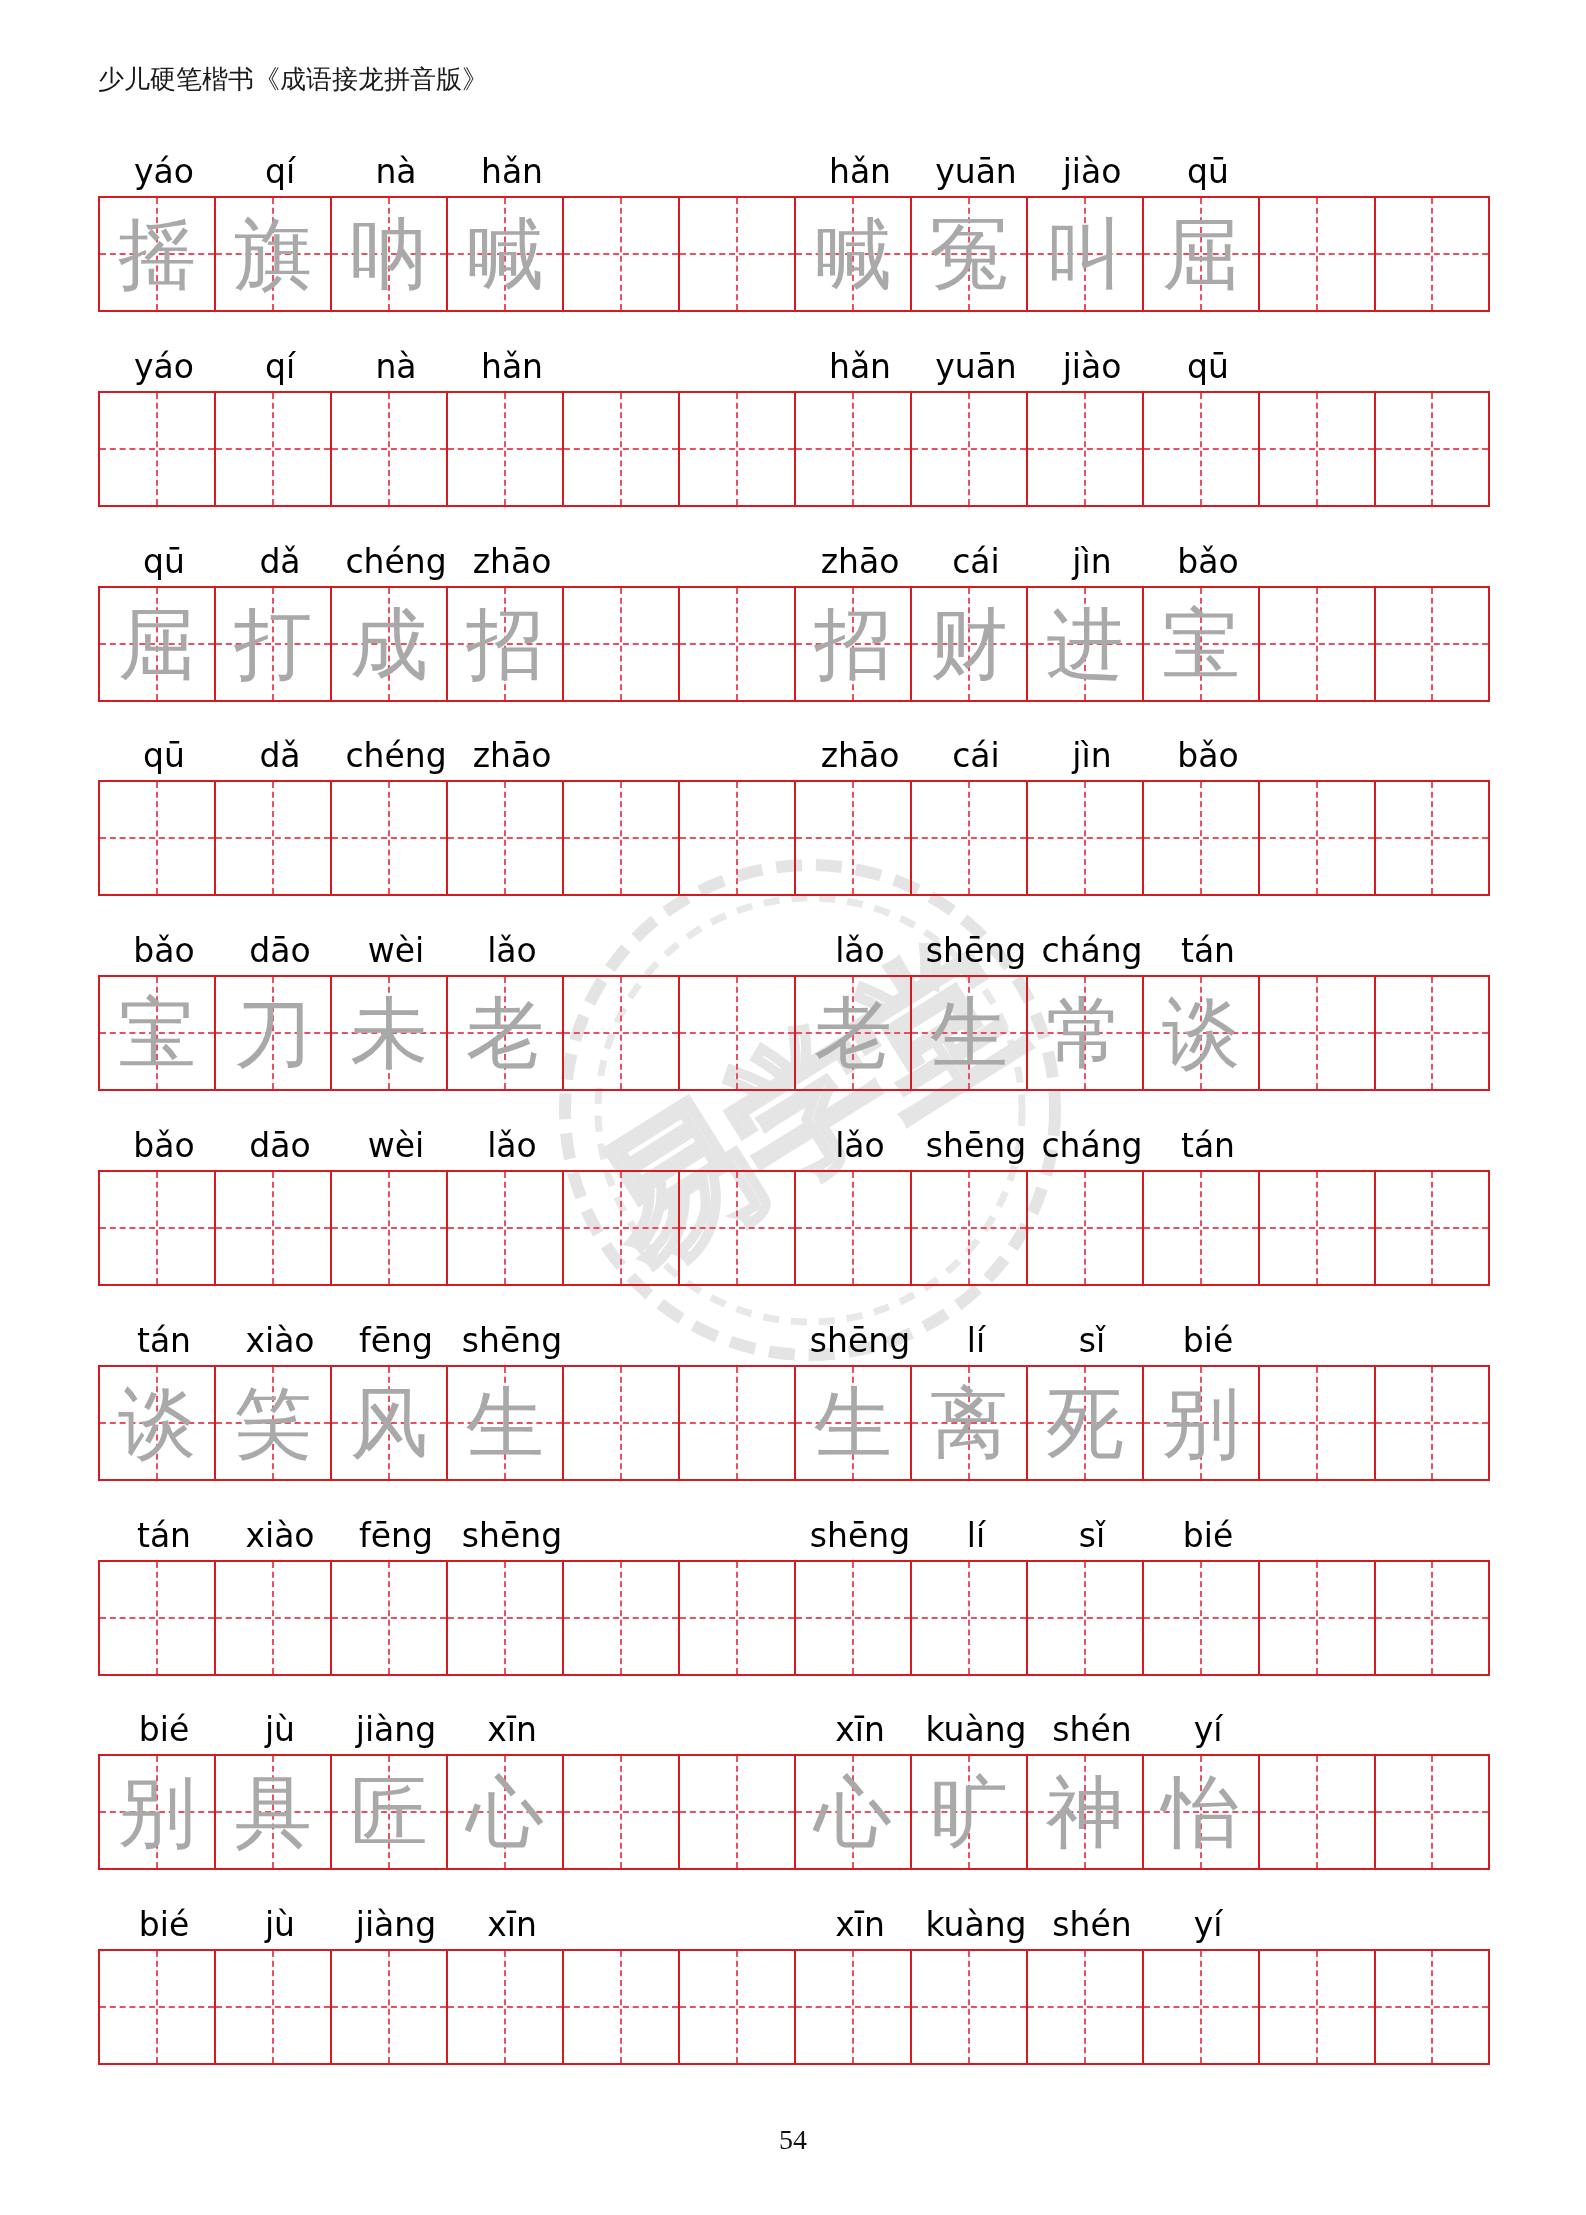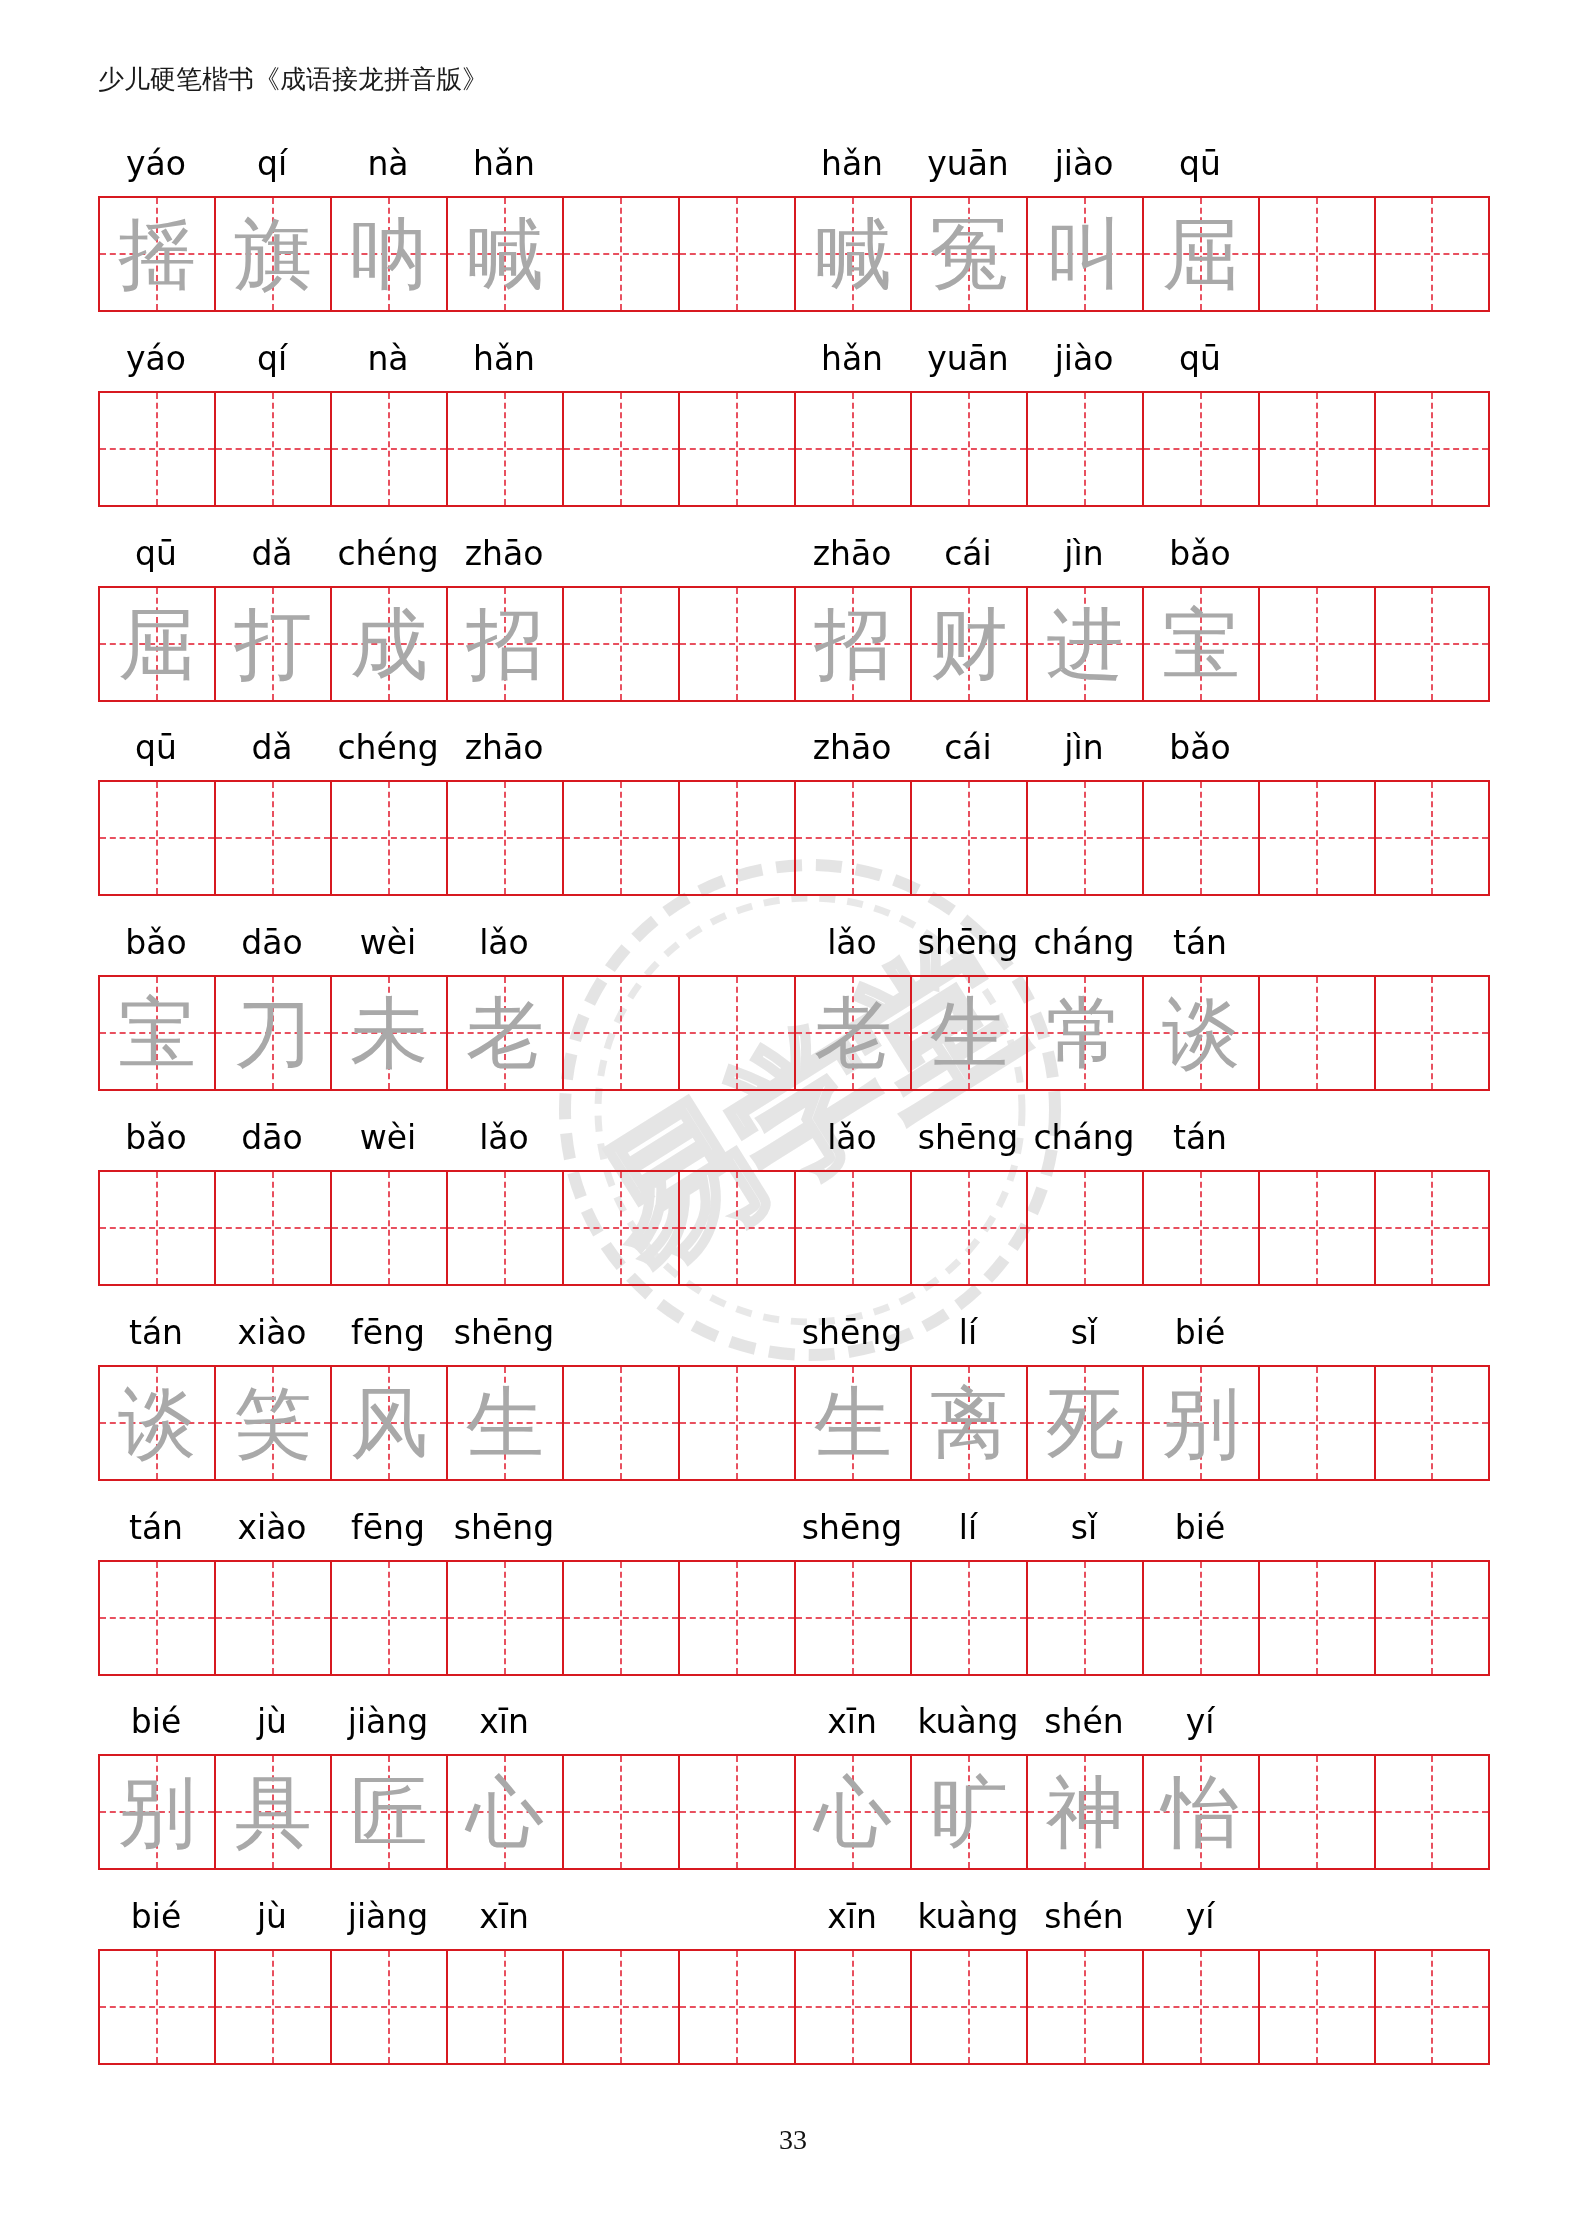--- a/index.html
+++ b/index.html
@@ -1,19 +1,19 @@
 <!DOCTYPE html>
 <html><head>
 <meta charset="utf-8">
 <style>
   html, body { margin:0; padding:0; background:#ffffff; }
   body { width:1586px; height:2215px; position:relative; overflow:hidden; font-family:"DejaVu Sans", sans-serif; }
   .title { position:absolute; left:98px; top:62px; font-family:"DejaVu Serif", serif; font-size:26px; color:#1a1a1a; white-space:nowrap; letter-spacing:0px; }
   .block { position:absolute; left:98px; width:1392px; }
-  .pinyin-row { position:absolute; left:0; width:1392px; height:44px; }
+  .pinyin-row { position:absolute; left:8px; width:1392px; height:44px;margin-top:8px; }
   .py { position:absolute; width:116px; text-align:center; font-family:"DejaVu Sans", sans-serif; font-size:33px; color:#000; line-height:44px; top:0; white-space:nowrap; }
   .grid { position:absolute; left:0; width:1392px; height:116px; display:flex; border:2px solid #d71920; box-sizing:border-box; }
   .cell { position:relative; width:116px; height:112px; box-sizing:border-box; border-right:2px solid #d71920; flex:0 0 auto; }
   .cell:last-child { border-right:none; width:112px; }
   .cell .vdash { position:absolute; left:50%; top:0; bottom:0; width:0; border-left:2px dashed #e8505f; transform:translateX(-1px); }
   .cell .hdash { position:absolute; top:50%; left:0; right:0; height:0; border-top:2px dashed #e8505f; transform:translateY(-1px); }
   .cell .glyph { position:absolute; left:0; right:0; top:0; bottom:0; display:flex; align-items:center; justify-content:center; font-family:"DejaVu Serif", serif; font-size:78px; color:#a9a9a9; line-height:1; }
   .page-number { position:absolute; left:0; width:1586px; top:2124px; text-align:center; font-family:"Liberation Serif", serif; font-size:28px; color:#111; }
   .watermark { position:absolute; left:555px; top:855px; width:510px; height:510px; pointer-events:none; opacity:0.55; }
 </style>
@@ -684,13 +684,13 @@
           <span class="hdash"></span>
         </div>
         <div class="cell">
           <span class="vdash"></span>
           <span class="hdash"></span>
         </div>
       </div>
     </div>
   </div>
 
-<div class="page-number">33</div>
+<div class="page-number">54</div>
 
 </body></html>

